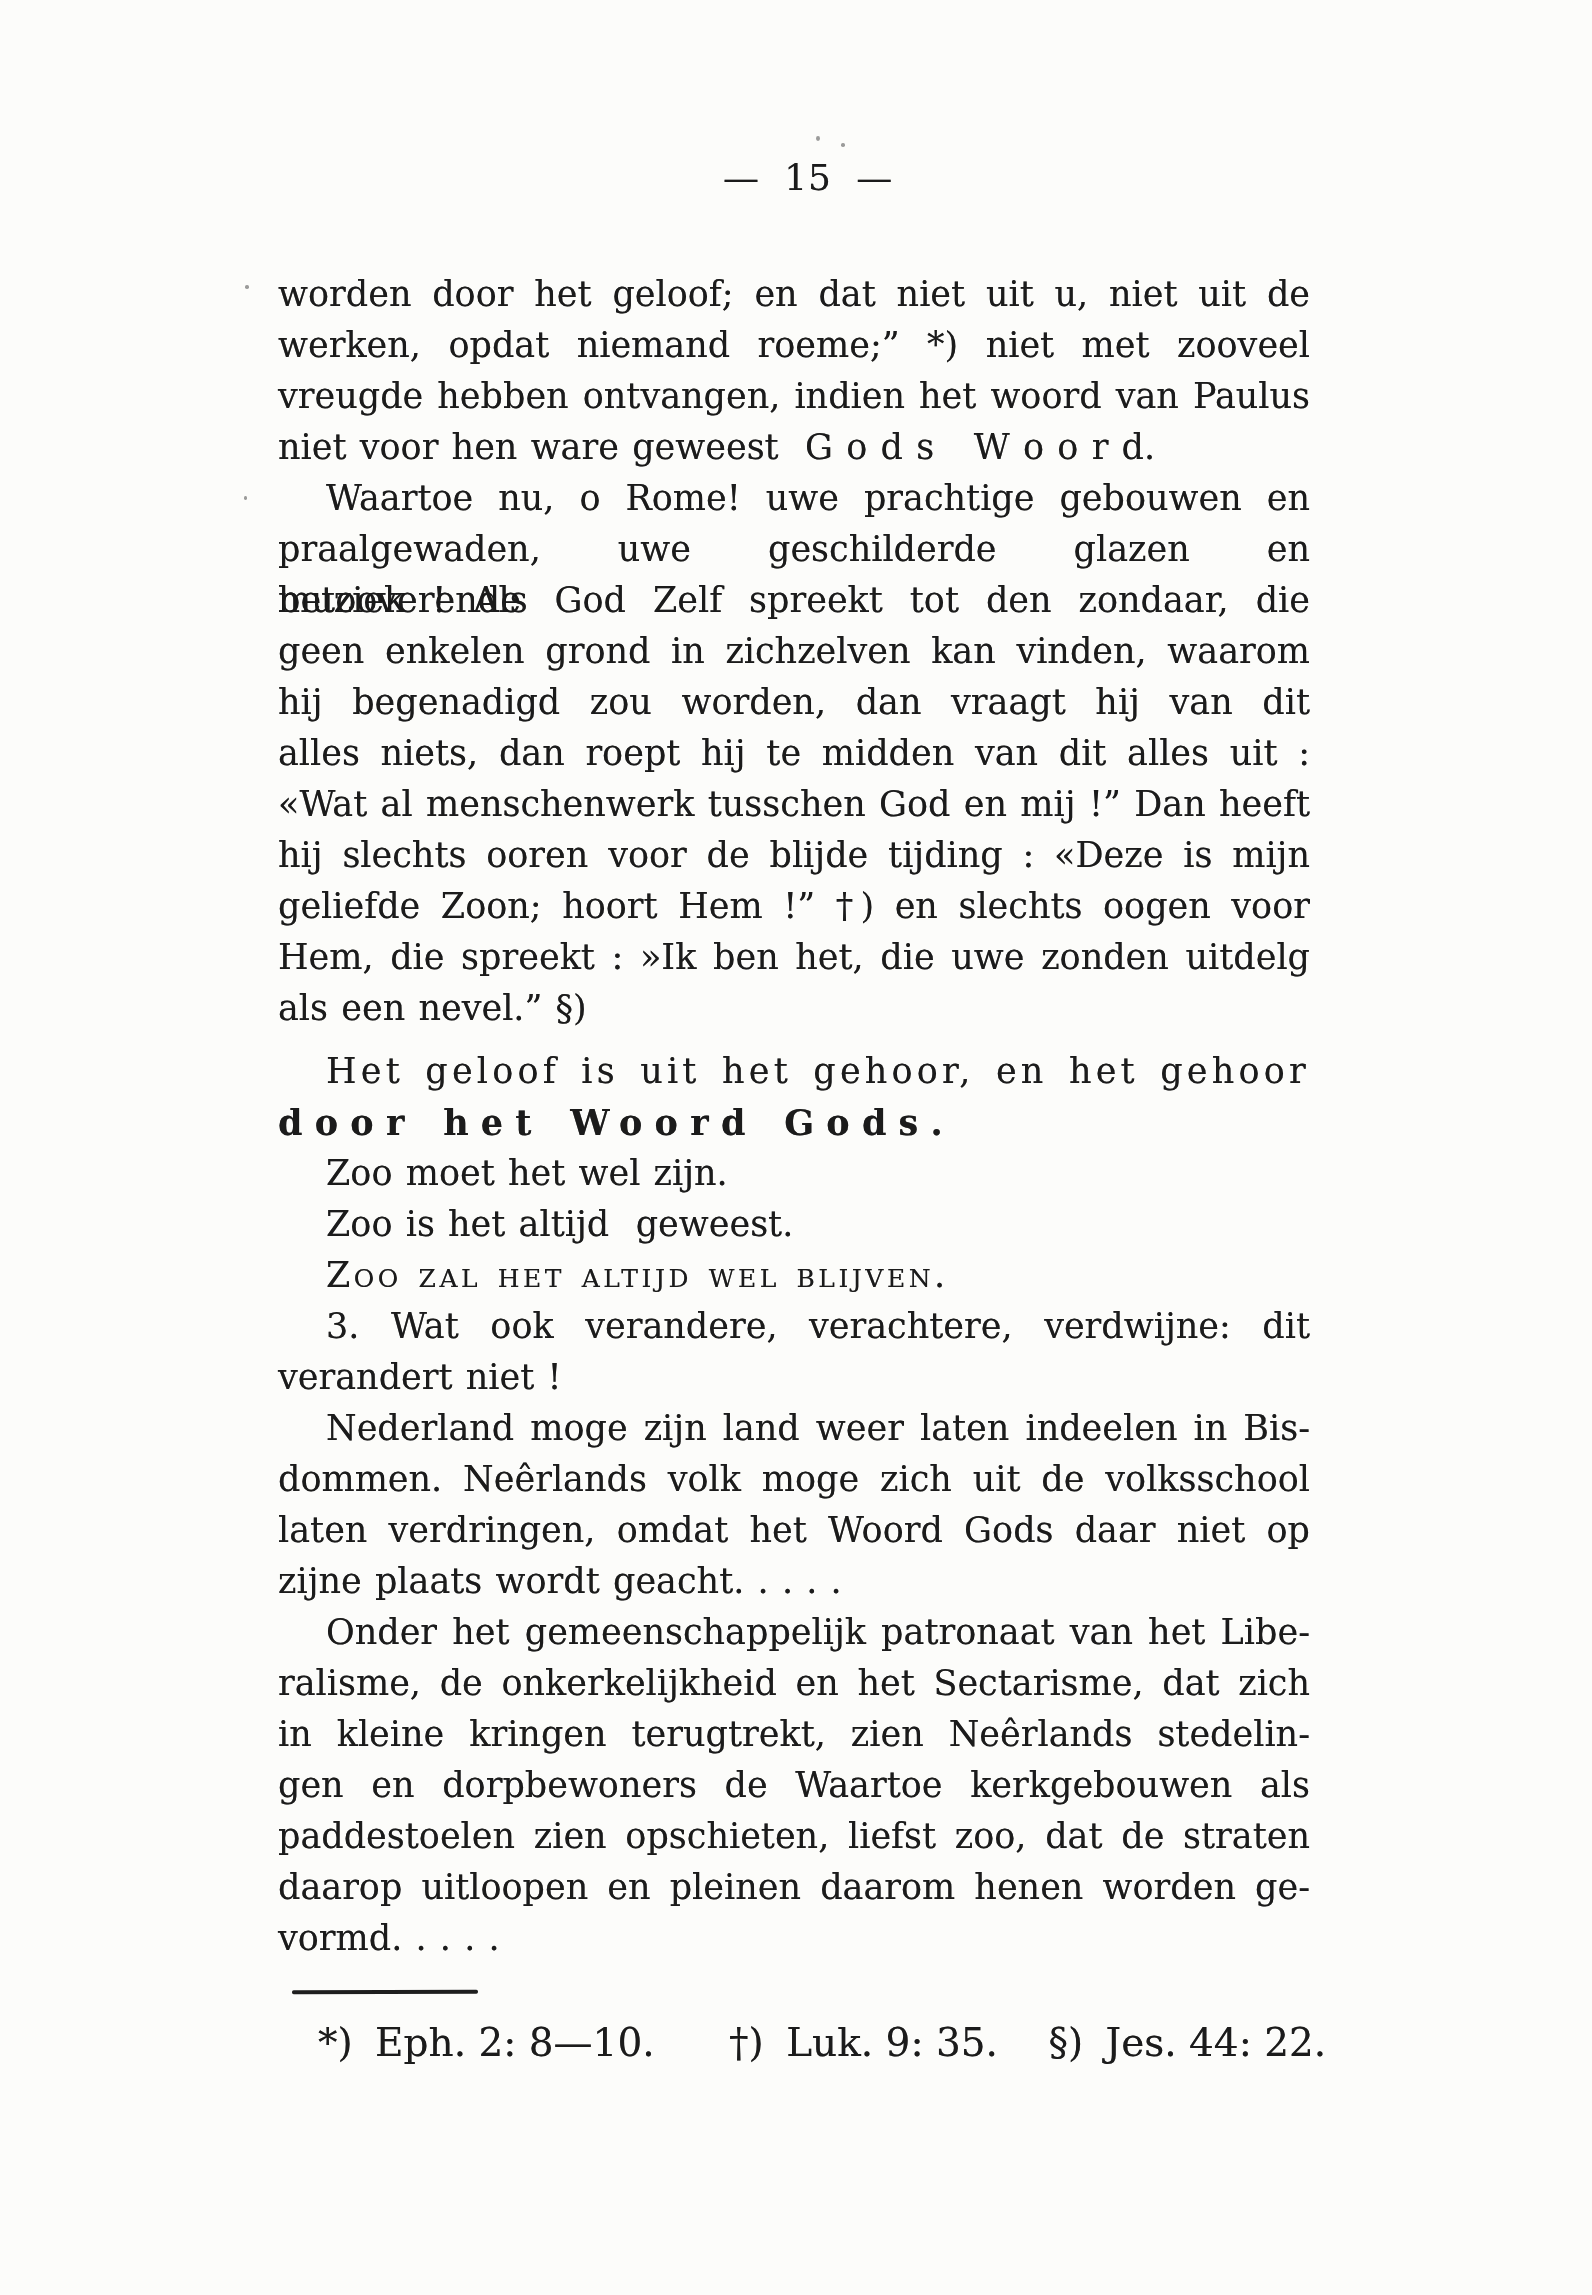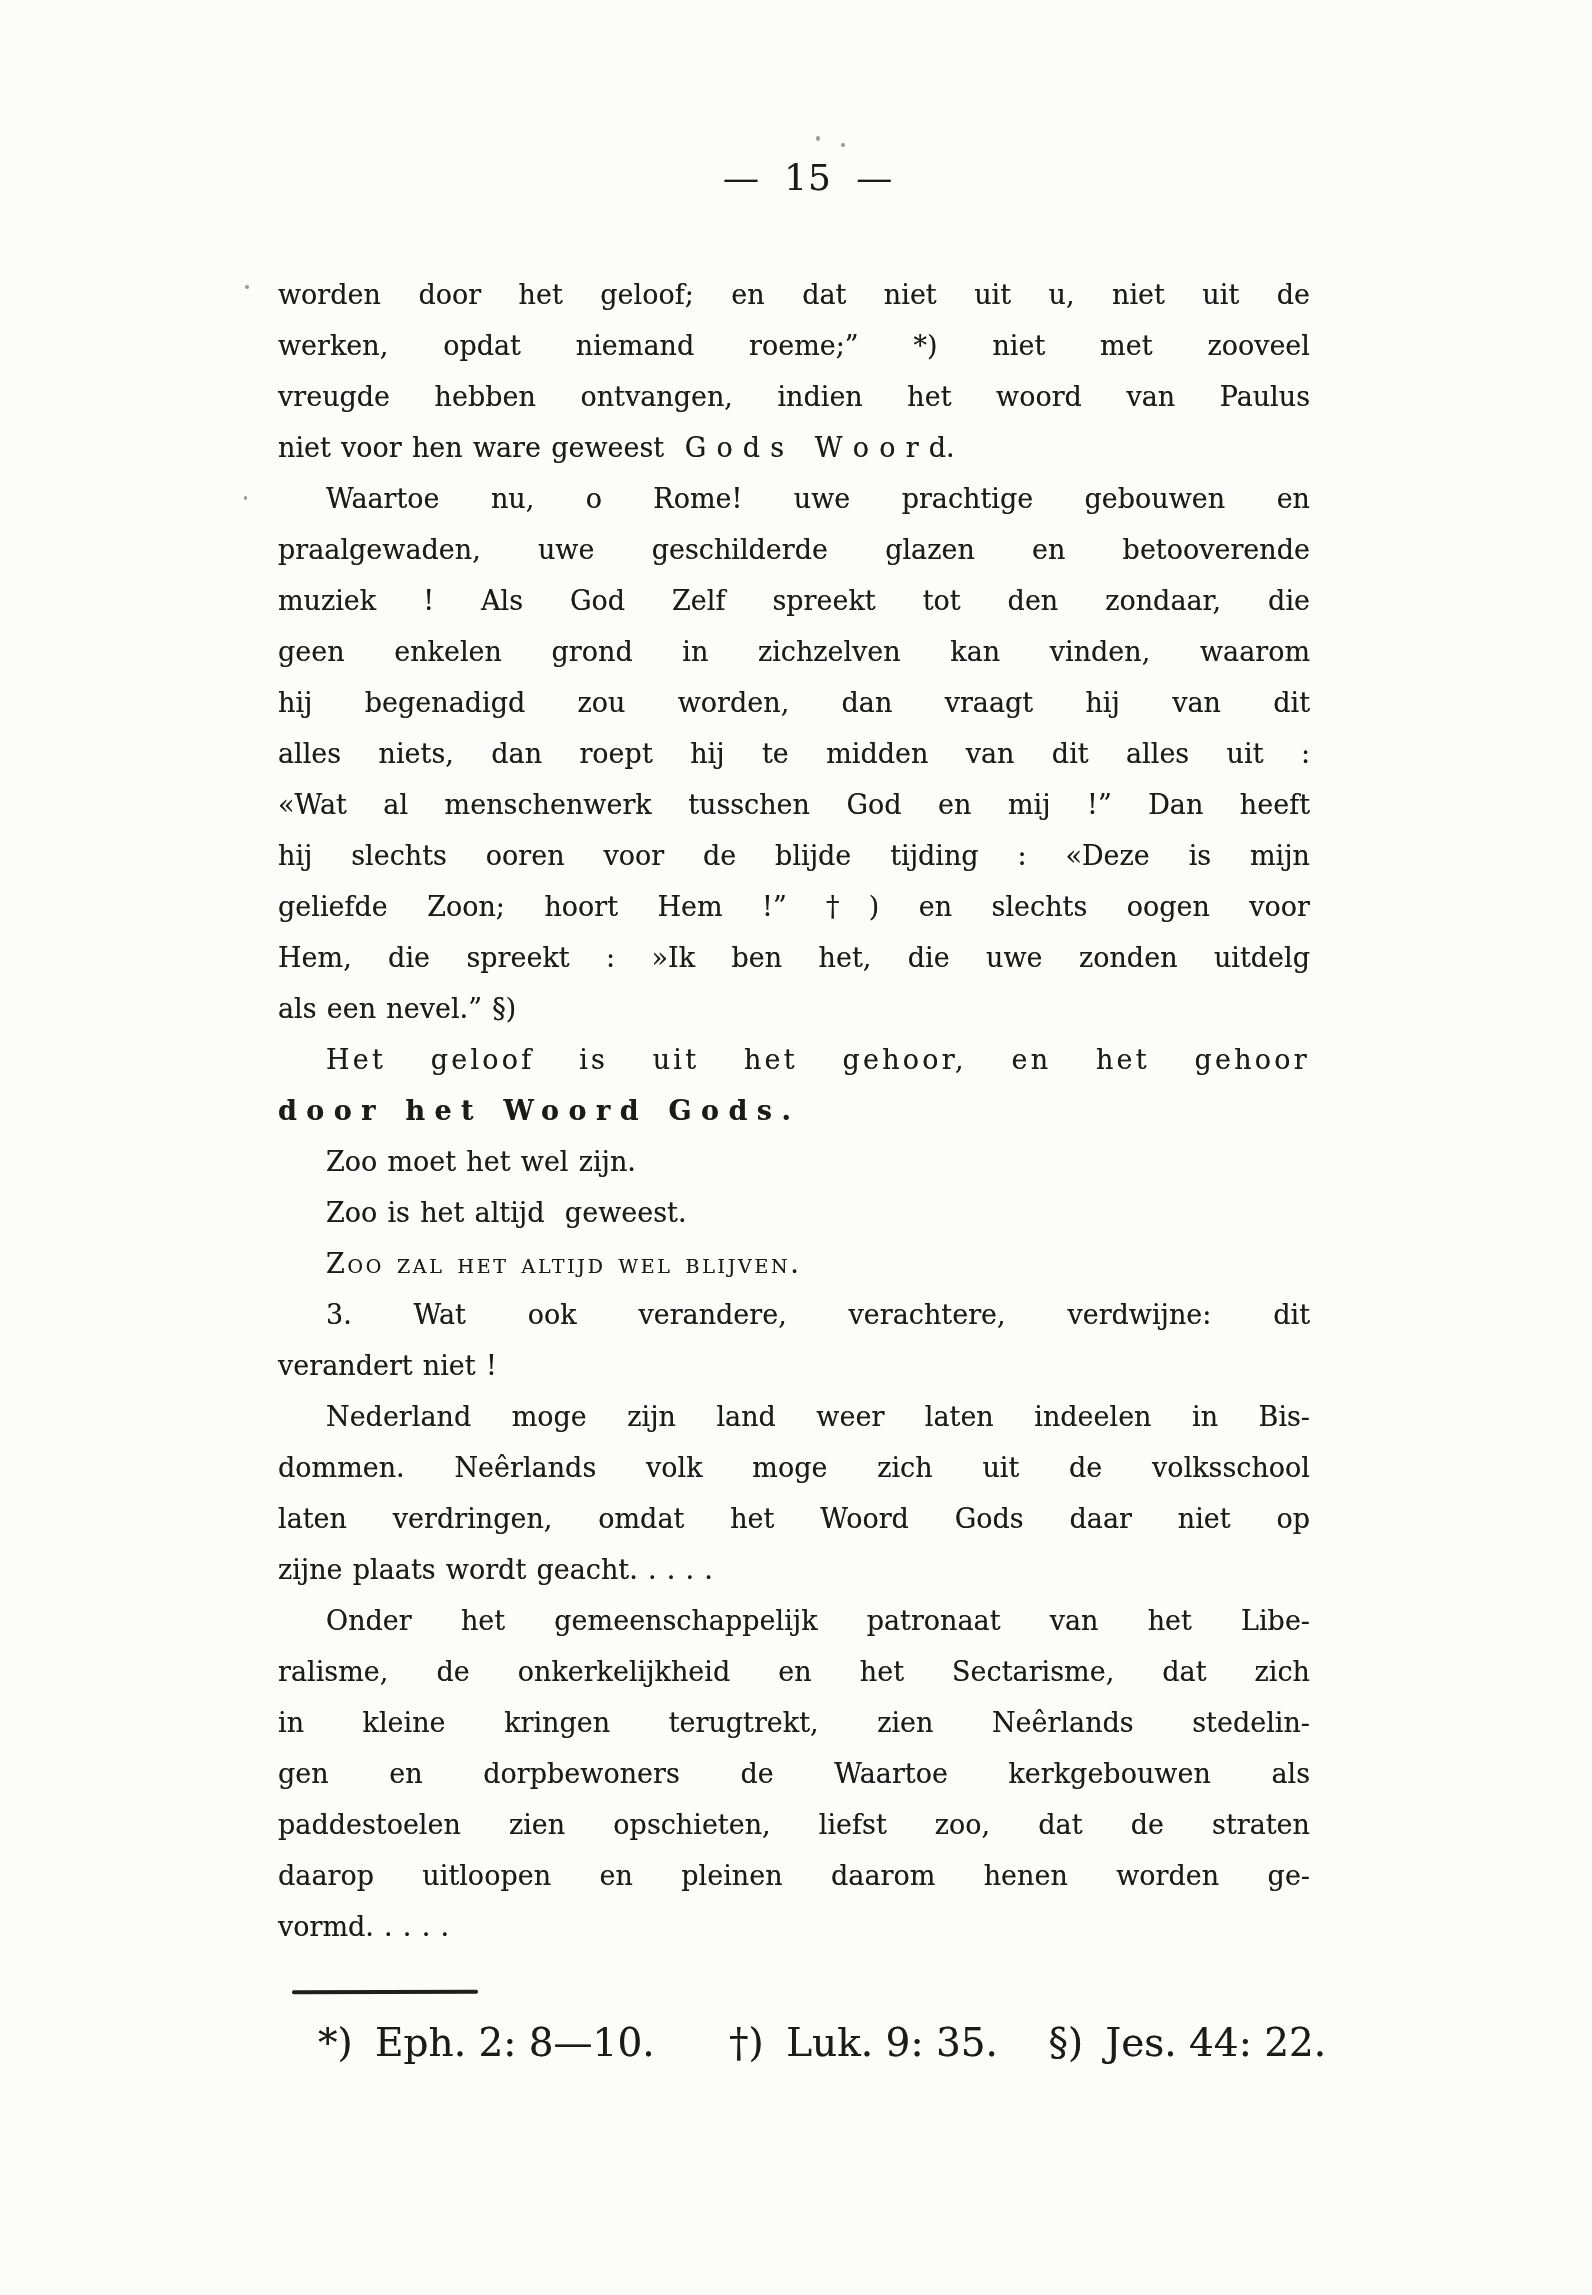--- a/index.html
+++ b/index.html
@@ -24,30 +24,30 @@
     letter-spacing: 0.9px;
     padding-left: 12px;
   }
   .text-body {
     position: absolute;
     left: 278px;
     top: 269px;
     width: 1032px;
   }
   .line {
-    font-size: 27px;
+    font-size: 35px;
     line-height: 51px;
     height: 51px;
     word-spacing: 0.06em;
   }
   .line:not(.j) { white-space: pre; text-align: left; }
   .line.j { text-align: justify; text-align-last: justify; }
   .line.indent { text-indent: 48px; }
   .line.spaced:not(.j) { letter-spacing: 0.35em; font-weight: bold; }
-  .line.j.spaced { letter-spacing: 0.12em; }
+  .line.j.spaced { letter-spacing: 0.12em; margin-top: 12px; }
   .line.smallcaps { font-variant: small-caps; letter-spacing: 0.10em; }
   .fn-rule {
     position: absolute;
     left: 292px;
     top: 1990px;
     width: 186px;
     height: 4.3px;
     background: #1e1e1e;
     border-radius: 1.7px;
     transform: rotate(-0.15deg);

